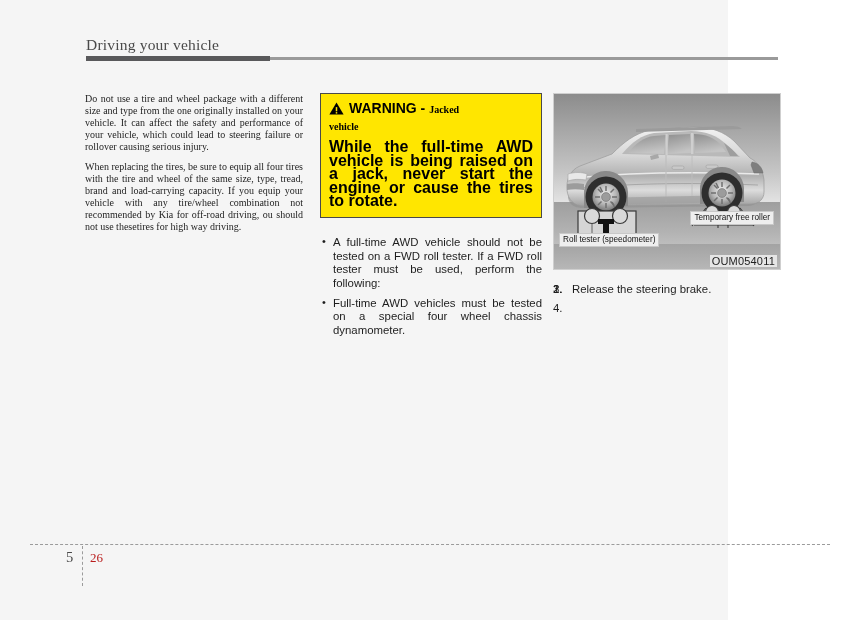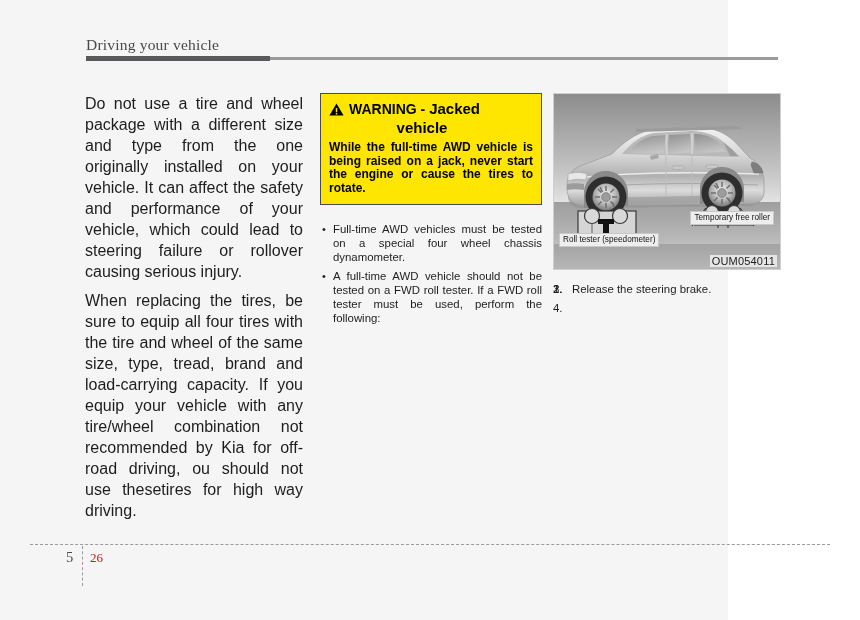--- a/index.html
+++ b/index.html
@@ -55,27 +55,28 @@
   
   .col {
     position: absolute;
     top: 93px;
   }
   .col-left  { left: 85px;  width: 218px; }
   .col-mid   { left: 320px; width: 222px; }
   .col-right { left: 553px; width: 228px; }
 
   .body-text {
-    font-size: 16px;
-    line-height: 21px;
+    font-size: 10px;
+    line-height: 12px;
     color: #1d1d1d;
     text-align: justify;
     text-justify: inter-word;
     margin: 0 0 8px 0;
     hyphens: manual;
+    font-family: Liberation Serif, serif;
   }
   .body-text:last-child { margin-bottom: 0; }
 
   
   .warning-box {
     background: #ffe600;
     border: 1.5px solid #4a4a4a;
     box-sizing: border-box;
     padding: 7px 8px 9px 8px;
     width: 222px;
@@ -87,38 +88,39 @@
     color: #000;
     line-height: 15.5px;
     margin-bottom: 6px;
   }
   .warning-head-line1 {
     display: block;
     white-space: nowrap;
   }
   .warning-head-line2 {
     display: block;
-    text-align: center;
+    text-align: left;
     padding-right: 18px;
   }
   .warn-icon {
     display: inline-block;
     vertical-align: -2px;
     margin-right: 5px;
   }
   .warning-title-word {
     font-size: 14px;
     font-weight: bold;
   }
   .warning-sub {
     font-weight: bold;
-    font-size: 15px;
+    font-size: 10px;
+    font-family: Liberation Serif, serif;
   }
   .warning-p {
-    font-size: 12px;
+    font-size: 16px;
     font-weight: bold;
     line-height: 13.6px;
     color: #000;
     text-align: justify;
     margin: 0 0 8px 0;
   }
   .warning-p:last-child { margin-bottom: 0; }
 
   
   .bullet-list {
@@ -270,22 +272,22 @@
               <rect x="6.75" y="10.1" width="1.5" height="1.5" fill="#ffe600"></rect>
             </svg>
           </span><span class="warning-title-word">WARNING</span><span class="warning-title-word"> - </span><span class="warning-sub">Jacked</span>
         </span>
         <span class="warning-head-line2 warning-sub">vehicle</span>
       </div>
       <p class="warning-p">While the full-time AWD vehicle is being raised on a jack, never start the engine or cause the tires to rotate.</p>
     </div>
 
     <ul class="bullet-list">
+      <li>A full-time AWD vehicle should not be tested on a FWD roll tester. If a FWD roll tester must be used, perform the following:</li>
       <li>Full-time AWD vehicles must be tested on a special four wheel chassis dynamometer.</li>
-      <li>A full-time AWD vehicle should not be tested on a FWD roll tester. If a FWD roll tester must be used, perform the following:</li>
     </ul>
   </div>
 
   <div class="col col-right">
 
     <div class="figure">
       <svg width="226" height="175" viewBox="0 0 226 175">
         <defs>
           <linearGradient id="bgGrad" x1="0" y1="0" x2="0" y2="1">
             <stop offset="0%" stop-color="#8c8c8c"></stop>

